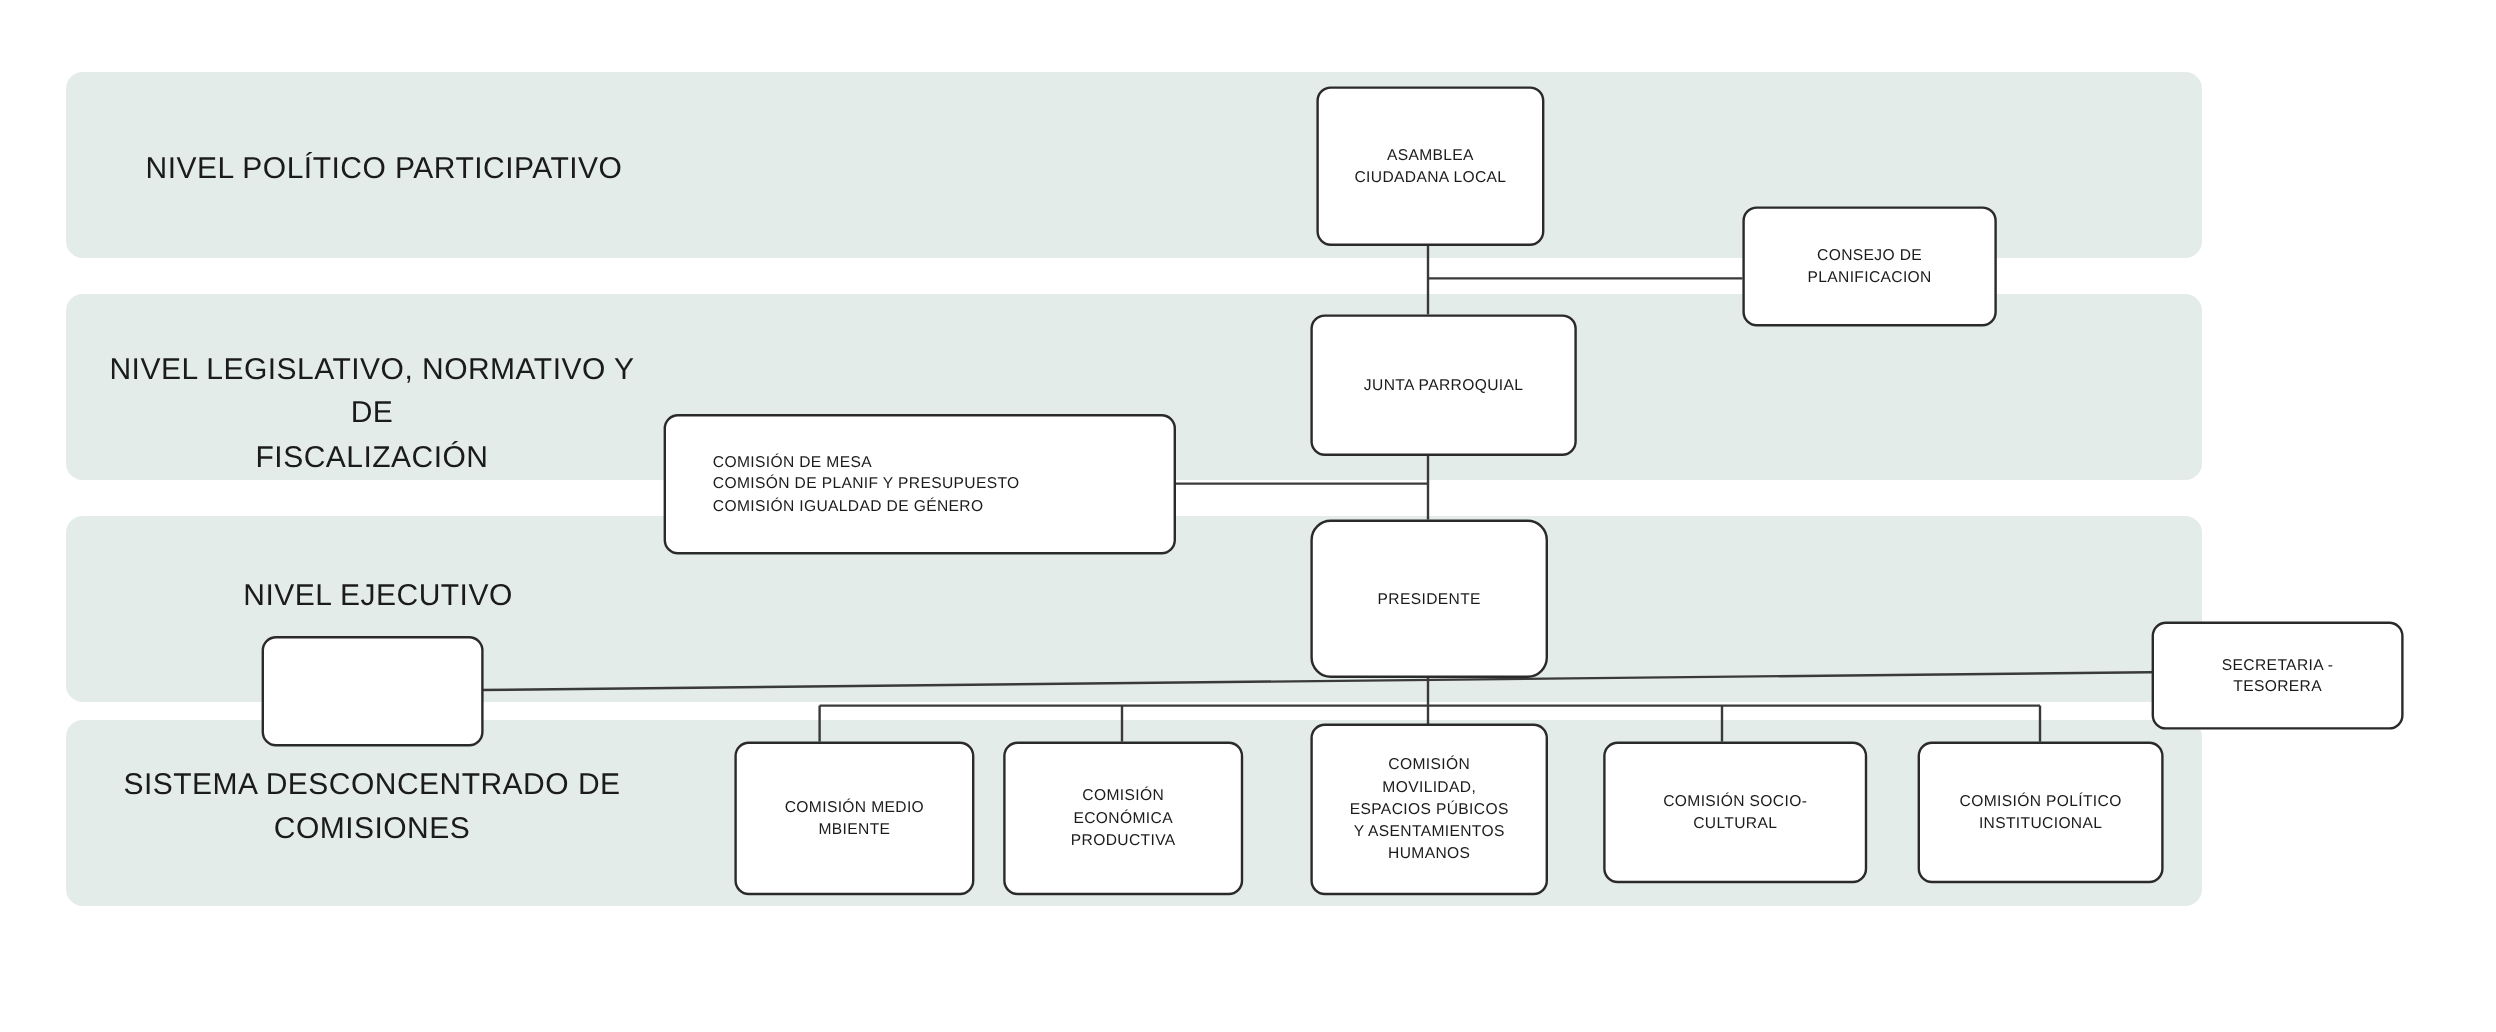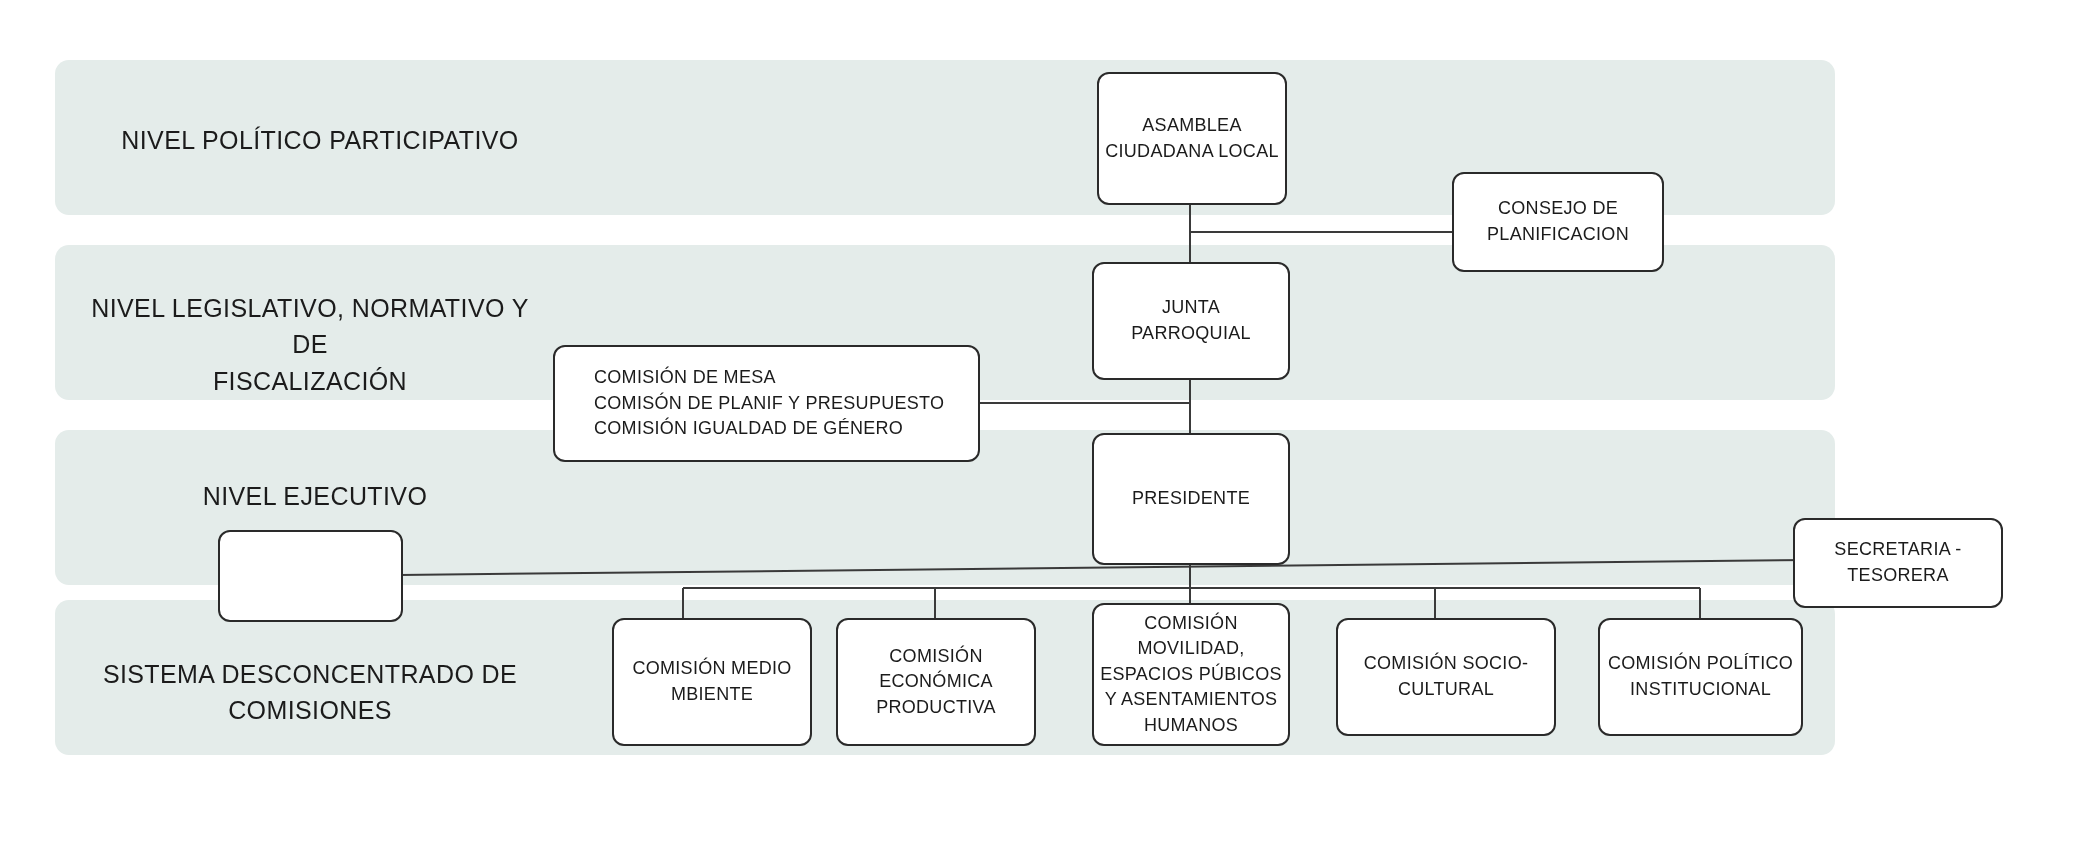--- a/index.html
+++ b/index.html
@@ -37,21 +37,21 @@
     position: absolute;
     background: #ffffff;
     border: 2.5px solid #2a2a2a;
     border-radius: 12px;
     box-sizing: border-box;
     display: flex;
     align-items: center;
     justify-content: center;
     text-align: center;
     color: #1b1b1b;
-    font-size: 18px;
+    font-size: 13px;
     line-height: 1.42;
     letter-spacing: 0.3px;
     white-space: pre-line;
     padding: 4px 6px;
   }
   .node.left-align {
     justify-content: flex-start;
     text-align: left;
     padding-left: 39px;
   }
@@ -98,35 +98,35 @@
     <line x1="1435" y1="588" x2="1435" y2="618"></line>
     <line x1="1700" y1="588" x2="1700" y2="618"></line>
 
     <line x1="400" y1="575" x2="1810" y2="560"></line>
   </svg>
 
   <div class="band-label" style="left:110px; top:122px; width:420px;">NIVEL POLÍTICO PARTICIPATIVO</div>
   <div class="band-label" style="left:90px; top:290px; width:440px;">NIVEL LEGISLATIVO, NORMATIVO Y DE
 FISCALIZACIÓN</div>
   <div class="band-label" style="left:185px; top:478px; width:260px;">NIVEL EJECUTIVO</div>
-  <div class="band-label" style="left:60px; top:656px; width:500px;">SISTEMA DESCONCENTRADO DE COMISIONES</div>
+  <div class="band-label" style="left:60px; top:636px; width:500px;">SISTEMA DESCONCENTRADO DE COMISIONES</div>
 
   <div class="node" style="left:1097px; top:72px; width:190px; height:133px;">ASAMBLEA
 CIUDADANA LOCAL</div>
 
   <div class="node" style="left:1452px; top:172px; width:212px; height:100px;">CONSEJO DE
 PLANIFICACION</div>
 
-  <div class="node" style="left:1092px; top:262px; width:198px; height:118px;">JUNTA PARROQUIAL</div>
+  <div class="node" style="left:1092px; top:262px; width:222px; height:118px;">JUNTA PARROQUIAL</div>
 
   <div class="node left-align" style="left:553px; top:345px; width:427px; height:117px;">COMISIÓN DE MESA
 COMISÓN DE PLANIF Y PRESUPUESTO
 COMISIÓN IGUALDAD DE GÉNERO</div>
 
-  <div class="node" style="left:1092px; top:433px; width:198px; height:132px;">PRESIDENTE</div>
+  <div class="node" style="left:1092px; top:433px; width:198px; height:132px;border-radius:17px;">PRESIDENTE</div>
 
   <div class="node" style="left:218px; top:530px; width:185px; height:92px;"></div>
 
   <div class="node" style="left:1793px; top:518px; width:210px; height:90px;">SECRETARIA -
 TESORERA</div>
 
   <div class="node" style="left:612px; top:618px; width:200px; height:128px;">COMISIÓN MEDIO
 MBIENTE</div>
 
   <div class="node" style="left:836px; top:618px; width:200px; height:128px;">COMISIÓN

